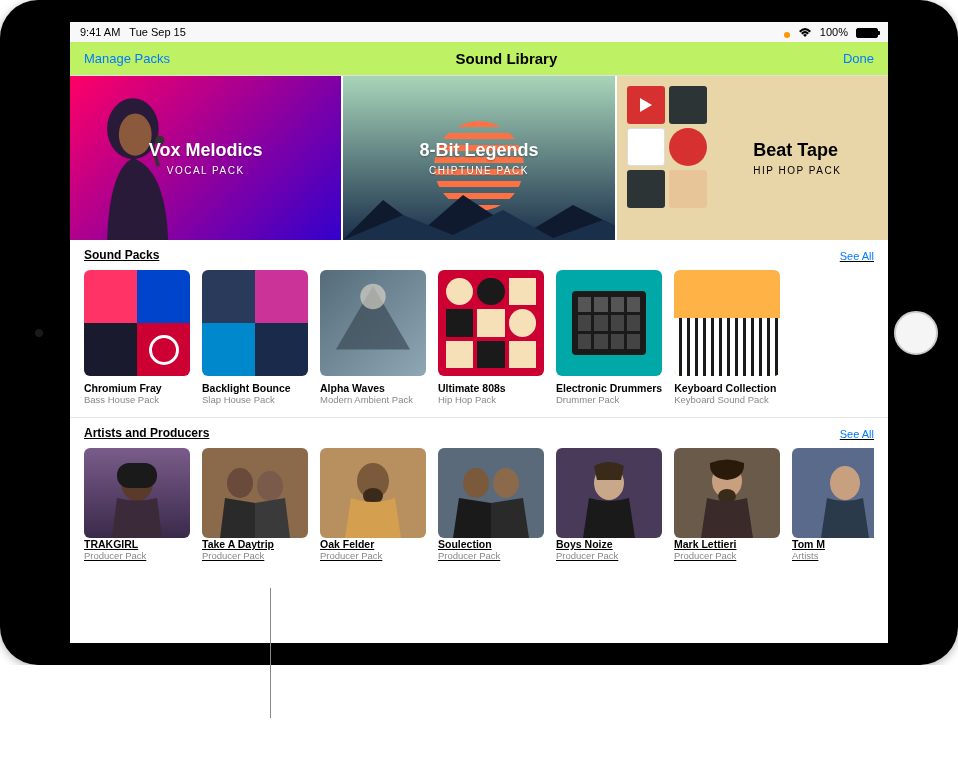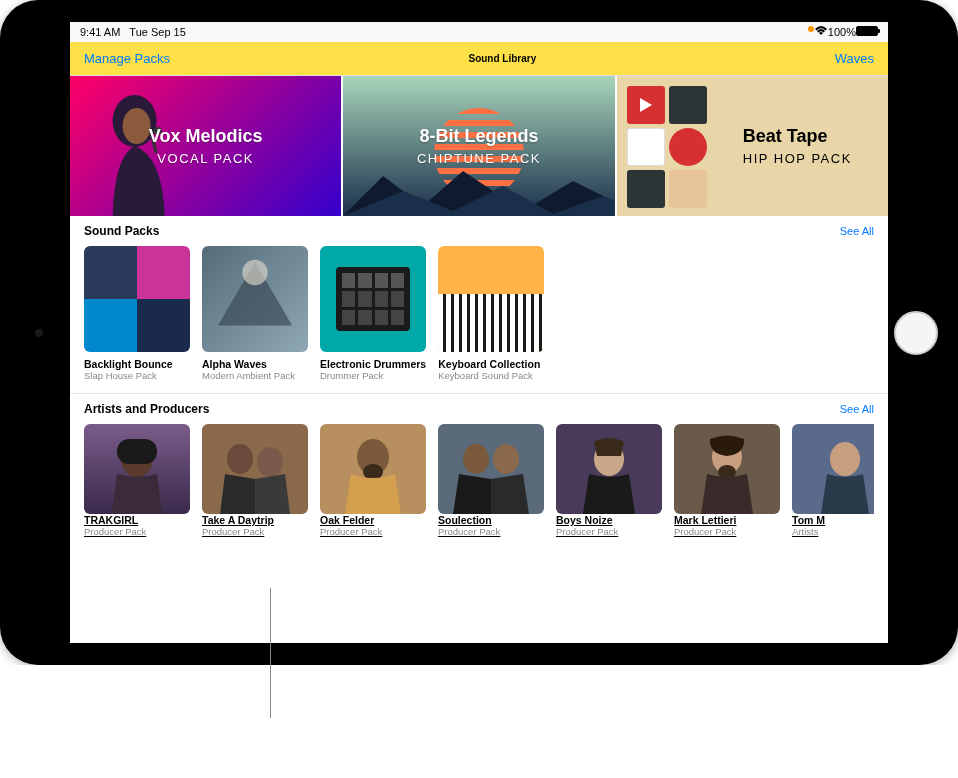--- a/index.html
+++ b/index.html
@@ -3,47 +3,47 @@
 <meta charset="utf-8">
 <style>
 * { margin: 0; padding: 0; box-sizing: border-box; }
 body { font-family: -apple-system, Helvetica, Arial, sans-serif; background: #fff; }
 .ipad-frame { width: 958px; height: 665px; background: #000; border-radius: 38px; position: relative; padding: 22px 70px 22px 70px; box-shadow: 0 2px 10px rgba(0,0,0,0.3); }
 .ipad-camera { position: absolute; left: 35px; top: 50%; width: 8px; height: 8px; background: #1a1a1a; border-radius: 50%; transform: translateY(-50%); }
 .ipad-home { position: absolute; right: 20px; top: 50%; width: 44px; height: 44px; border: 2px solid #ccc; border-radius: 50%; transform: translateY(-50%); background: #f5f5f5; }
 .screen { width: 100%; height: 100%; background: #fff; border-radius: 0; overflow: hidden; display: flex; flex-direction: column; }
 .status-bar { height: 20px; display: flex; justify-content: space-between; align-items: center; padding: 0 10px; font-size: 11px; color: #000; background: #f8f8f8; }
 .status-left { font-weight: 500; }
-.status-right { display: flex; align-items: flex-start; gap: 0; }
+.status-right { display: flex; align-items: flex-end; gap: 8px; }
 .battery-dot { width: 6px; height: 6px; background: #ff9500; border-radius: 50%; }
 .battery-icon { width: 22px; height: 10px; border: 1px solid #000; border-radius: 2px; position: relative; background: #000; }
 .battery-icon::after { content: ''; position: absolute; right: -3px; top: 2px; width: 2px; height: 4px; background: #000; border-radius: 0 1px 1px 0; }
-.nav-bar { height: 34px; display: flex; justify-content: space-between; align-items: center; padding: 0 14px; background: #fde047; border-bottom: 1px solid #e0e0e0; }
+.nav-bar { height: 34px; display: flex; justify-content: space-between; align-items: center; padding: 0 14px; background: #bef264; border-bottom: 1px solid #e0e0e0; }
 .nav-btn { color: #007aff; font-size: 13px; cursor: pointer; }
-.nav-title { font-size: 10px; font-weight: 600; color: #000; }
+.nav-title { font-size: 15px; font-weight: 600; color: #000; }
 .content { flex: 1; overflow: hidden; }
-.hero-row { display: flex; height: 140px; gap: 2px; }
+.hero-row { display: flex; height: 164px; gap: 2px; }
 .hero-card { flex: 1; position: relative; display: flex; align-items: center; justify-content: center; overflow: hidden; }
 .hero1 { background: linear-gradient(135deg, #ff0066 0%, #3300cc 100%); }
 .hero1-singer { position: absolute; left: 0; bottom: 0; width: 55%; height: 100%; }
 .hero1-singer svg { width: 100%; height: 100%; }
 .hero2 { background: linear-gradient(180deg, #a8d5ba 0%, #1a2f4a 100%); }
 .hero3 { background: #e8d5a8; }
 .hero3-grid { position: absolute; left: 10px; top: 10px; display: grid; grid-template-columns: repeat(2, 38px); grid-auto-rows: 38px; gap: 4px; }
 .hero3-tile { border-radius: 3px; }
 .hero-text { position: relative; z-index: 2; text-align: center; color: #fff; }
 .hero-title { font-size: 18px; font-weight: 600; text-shadow: 0 1px 2px rgba(0,0,0,0.3); }
-.hero-sub { font-size: 13px; letter-spacing: 1.5px; margin-top: 4px; text-shadow: 0 1px 2px rgba(0,0,0,0.3); }
+.hero-sub { font-size: 10px; letter-spacing: 1.5px; margin-top: 4px; text-shadow: 0 1px 2px rgba(0,0,0,0.3); }
 .hero3 .hero-text { color: #000; text-align: left; margin-left: 90px; }
 .hero3 .hero-title, .hero3 .hero-sub { text-shadow: none; }
 .sun { position: absolute; left: 50%; top: 55%; transform: translate(-50%, -50%); width: 90px; height: 90px; }
 .sun-disc { position: absolute; inset: 0; border-radius: 50%; background: repeating-linear-gradient(180deg, #ff7043 0 6px, transparent 6px 12px); clip-path: circle(45px); }
 .mountains { position: absolute; bottom: 0; left: 0; right: 0; height: 50px; }
 .section { padding: 8px 14px 0; border-bottom: 1px solid #e5e5e5; }
-.section-header { display: flex; justify-content: space-between; align-items: center; margin-bottom: 8px; }
+.section-header { display: flex; justify-content: space-between; align-items: flex-end; margin-bottom: 8px; text-decoration: underline; }
 .section-title { font-size: 12px; font-weight: 700; }
 .see-all { font-size: 11px; color: #007aff; cursor: pointer; }
 .tile-row { display: flex; gap: 12px; overflow: hidden; padding-bottom: 12px; }
 .tile { flex: 0 0 106px; cursor: pointer; }
 .tile-partial { flex: 0 0 55px; }
 .tile-art { width: 100%; height: 106px; border-radius: 6px; margin-bottom: 6px; position: relative; overflow: hidden; }
 .tile-title { font-size: 10.5px; font-weight: 600; color: #000; white-space: nowrap; overflow: hidden; text-overflow: ellipsis; }
 .tile-sub { font-size: 9.5px; color: #888; white-space: nowrap; overflow: hidden; text-overflow: ellipsis; }
 .artist-tile { flex: 0 0 106px; cursor: pointer; text-decoration: underline; }
 .artist-img { width: 100%; height: 90px; border-radius: 6px; background: #333; position: relative; overflow: hidden; }
@@ -71,21 +71,21 @@
             <path d="M7 9 L5 7 Q7 5 9 7 Z M3 5 Q7 1 11 5 L9.5 6.5 Q7 4 4.5 6.5 Z M1 3 Q7 -3 13 3 L11.5 4.5 Q7 0 2.5 4.5 Z" fill="#000"></path>
           </svg>
         <span>100%</span>
         <span class="battery-icon"></span>
       </div>
     </div>
 
     <div class="nav-bar">
       <span class="nav-btn">Manage Packs</span>
       <span class="nav-title">Sound Library</span>
-      <span class="nav-btn">Waves</span>
+      <span class="nav-btn">Done</span>
     </div>
 
     <div class="content">
 
       <div class="hero-row">
         <div class="hero-card hero1">
           <div class="hero1-singer">
             <svg viewBox="0 0 100 140">
                 <ellipse cx="40" cy="45" rx="22" ry="26" fill="#2a1a3a"></ellipse>
                 <path d="M40 70 Q20 80 18 140 L70 140 Q68 80 40 70" fill="#2a1a3a"></path>
@@ -131,37 +131,66 @@
       </div>
 
       <div class="section">
         <div class="section-header">
           <span class="section-title">Sound Packs</span>
           <span class="see-all">See All</span>
         </div>
         <div class="tile-row">
           <div class="tile">
             <div class="tile-art art-abstract">
+              <div class="art-cell" style="background:#ff3366;"></div>
+                <div class="art-cell" style="background:#0044cc;"></div>
+              <div class="art-cell" style="background:#1a1a2e;"></div>
+                <div class="art-cell" style="background:#cc0033;display:flex;align-items:center;justify-content:center;">
+                  <div style="width:30px;height:30px;border:3px solid #fff;border-radius:50%;"></div>
+                </div>
+            </div>
+            <div class="tile-title">Chromium Fray</div>
+            <div class="tile-sub">Bass House Pack</div>
+          </div>
+          <div class="tile">
+            <div class="tile-art art-abstract">
               <div class="art-cell" style="background:#2a3a5a;"></div>
                 <div class="art-cell" style="background:#cc3399;"></div>
               <div class="art-cell" style="background:#0088cc;"></div>
                 <div class="art-cell" style="background:#1a2a4a;"></div>
             </div>
             <div class="tile-title">Backlight Bounce</div>
             <div class="tile-sub">Slap House Pack</div>
           </div>
           <div class="tile">
             <div class="tile-art" style="background:linear-gradient(135deg,#556b7a,#8fa8b5);"><svg width="100%" height="100%" viewBox="0 0 100 100">
                   <polygon points="50,15 85,75 15,75" fill="#3a4a55" opacity="0.7"></polygon>
                   <circle cx="50" cy="25" r="12" fill="#e8e0d0" opacity="0.6"></circle>
                 </svg></div>
             <div class="tile-title">Alpha Waves</div>
             <div class="tile-sub">Modern Ambient Pack</div>
           </div>
           <div class="tile">
+            <div class="tile-art" style="background:#cc0033;padding:8px;">
+                <div style="display:grid;grid-template-columns:repeat(3,1fr);gap:4px;height:100%;">
+                  <div style="background:#f5e0b8;border-radius:50%;"></div>
+                  <div style="background:#1a1a1a;border-radius:50%;"></div>
+                  <div style="background:#f5e0b8;"></div>
+                  <div style="background:#1a1a1a;"></div>
+                  <div style="background:#f5e0b8;"></div>
+                  <div style="background:#f5e0b8;border-radius:50%;"></div>
+                  <div style="background:#f5e0b8;"></div>
+                  <div style="background:#1a1a1a;"></div>
+                  <div style="background:#f5e0b8;"></div>
+                </div>
+              </div>
+            <div class="tile-title">Ultimate 808s</div>
+            <div class="tile-sub">Hip Hop Pack</div>
+          </div>
+          <div class="tile">
             <div class="tile-art" style="background:#00a8a8;display:flex;align-items:center;justify-content:center;">
                 <div style="width:70%;height:60%;background:#1a1a1a;border-radius:4px;padding:6px;">
                   <div style="display:grid;grid-template-columns:repeat(4,1fr);grid-template-rows:repeat(3,1fr);gap:3px;height:100%;">
                     <div style="background:#555;"></div>
                     <div style="background:#555;"></div>
                     <div style="background:#555;"></div>
                     <div style="background:#555;"></div>
                     <div style="background:#444;"></div>
                     <div style="background:#444;"></div>
                     <div style="background:#444;"></div>

